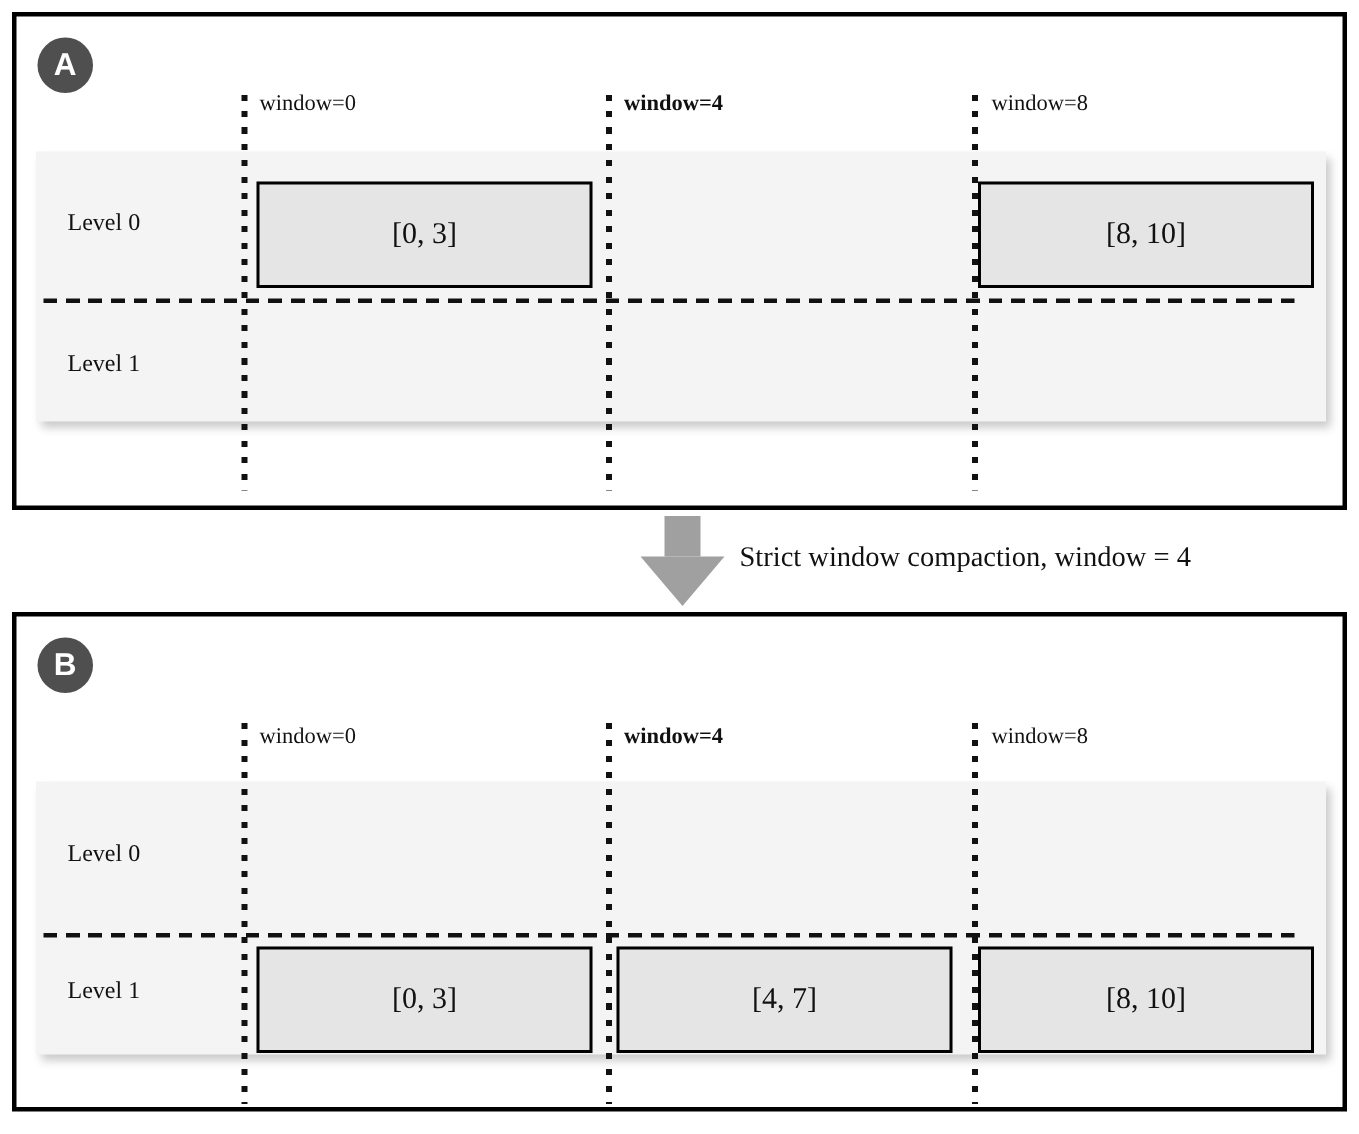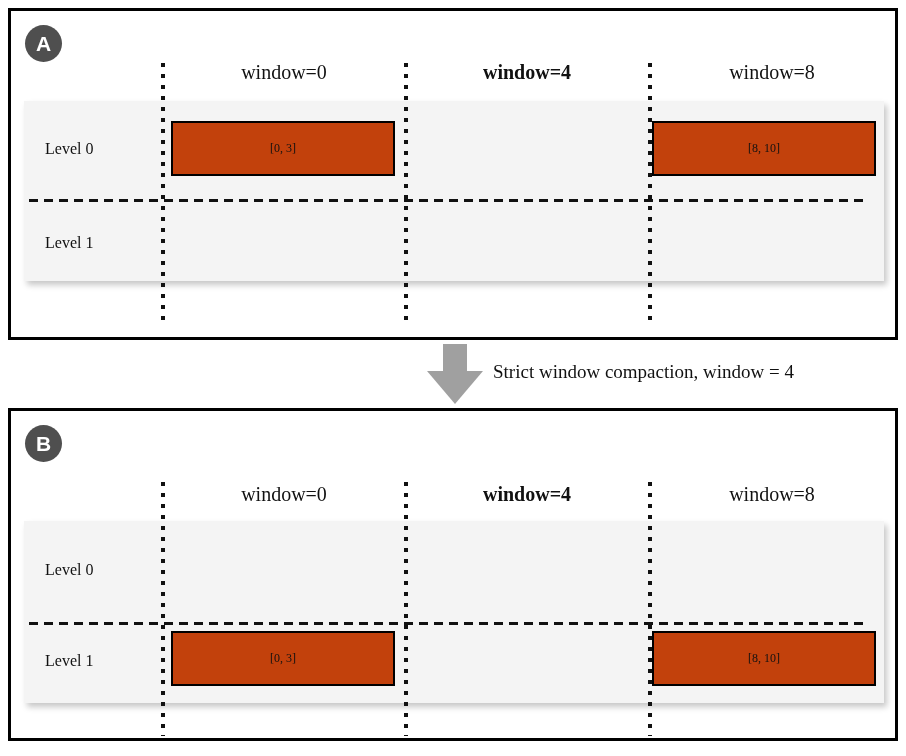--- a/index.html
+++ b/index.html
@@ -41,22 +41,21 @@
     font-size: 21px;
     display: flex;
     align-items: center;
     justify-content: center;
   }
 
   
   .win-label {
     position: absolute;
     width: 222px;
-    text-align: center;
-    font-size: 20px;
+    font-size: 15px;
   }
   #panel-a .win-label { top: 50px; }
   #panel-b .win-label { top: 72px; }
   .win-label.c1 { left: 162px; }
   .win-label.c2 { left: 405px; font-weight: bold; }
   .win-label.c3 { left: 650px; }
 
   
   .vdot {
     position: absolute;
@@ -100,28 +99,28 @@
     font-size: 16px;
   }
   #panel-a .row-label.r0 { top: 129px; }
   #panel-a .row-label.r1 { top: 223px; }
   #panel-b .row-label.r0 { top: 150px; }
   #panel-b .row-label.r1 { top: 241px; }
 
   
   .range-box {
     position: absolute;
-    height: 55px;
+    height: 71px;
     border: 2.5px solid #000000;
-    background: #c2410c;
+    background: #e5e5e5;
     box-sizing: border-box;
     display: flex;
     align-items: center;
     justify-content: center;
-    font-size: 12px;
+    font-size: 20px;
   }
   #panel-a .box-0-3  { left: 160px; top: 110px; width: 224px; }
   #panel-a .box-8-10 { left: 641px; top: 110px; width: 224px; }
   #panel-a .box-3-8  { left: 351px; top: 200px; width: 311px; }
   #panel-b .box-0-3  { left: 160px; top: 220px; width: 224px; }
   #panel-b .box-4-7  { left: 400px; top: 220px; width: 224px; }
   #panel-b .box-8-10 { left: 641px; top: 220px; width: 224px; }
 
   
   .arrow {
@@ -200,14 +199,15 @@
   <div class="vdot v1"></div>
   <div class="vdot v2"></div>
   <div class="vdot v3"></div>
 
   <div class="dash-line"></div>
 
   <div class="row-label r0">Level 0</div>
   <div class="row-label r1">Level 1</div>
 
   <div class="range-box box-0-3">[0, 3]</div>
+  <div class="range-box box-4-7">[4, 7]</div>
   <div class="range-box box-8-10">[8, 10]</div>
 </div>
 
 </body></html>

